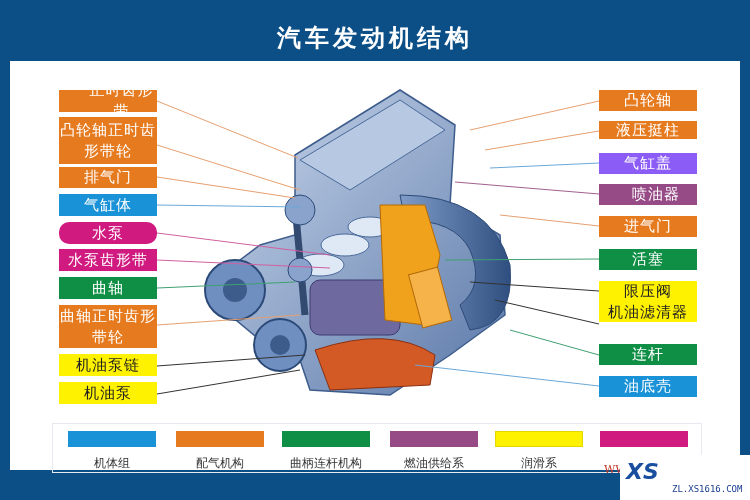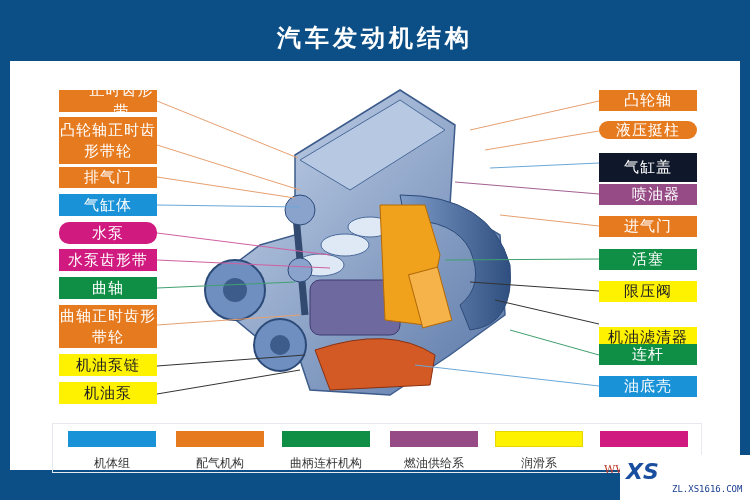--- a/index.html
+++ b/index.html
@@ -95,27 +95,27 @@
 <div class="lbl" style="left:59px;top:167px;height:21px;background:#e67a1e;">排气门</div>
 <div class="lbl" style="left:59px;top:194px;height:22px;background:#1a92d8;">气缸体</div>
 <div class="lbl" style="left:59px;top:222px;height:22px;background:#d11a7f;border-radius:10px;">水泵</div>
 <div class="lbl" style="left:59px;top:249px;height:22px;background:#d11a7f;">水泵齿形带</div>
 <div class="lbl" style="left:59px;top:277px;height:22px;background:#0f8f45;">曲轴</div>
 <div class="lbl" style="left:59px;top:305px;height:43px;background:#e67a1e;">曲轴正时齿形带轮</div>
 <div class="lbl dark" style="left:59px;top:354px;height:22px;background:#fff200;">机油泵链</div>
 <div class="lbl dark" style="left:59px;top:382px;height:22px;background:#fff200;">机油泵</div>
 
 <div class="lbl" style="left:599px;top:90px;height:21px;background:#e67a1e;">凸轮轴</div>
-<div class="lbl" style="left:599px;top:121px;height:18px;background:#e67a1e;border-radius:9px;">液压挺柱</div>
-<div class="lbl" style="left:599px;top:153px;height:29px;background:#0f172a;">气缸盖</div>
+<div class="lbl" style="left:599px;top:121px;height:18px;background:#e67a1e;">液压挺柱</div>
+<div class="lbl" style="left:599px;top:153px;height:21px;background:#8b5cf6;">气缸盖</div>
 <div class="lbl" style="left:599px;top:184px;height:21px;background:#964a86;padding-left:16px;">喷油器</div>
 <div class="lbl" style="left:599px;top:216px;height:21px;background:#e67a1e;">进气门</div>
 <div class="lbl" style="left:599px;top:249px;height:21px;background:#0f8f45;">活塞</div>
 <div class="lbl dark" style="left:599px;top:281px;height:21px;background:#fff200;">限压阀</div>
-<div class="lbl dark" style="left:599px;top:327px;height:20px;background:#fff200;">机油滤清器</div>
+<div class="lbl dark" style="left:599px;top:302px;height:20px;background:#fff200;">机油滤清器</div>
 <div class="lbl" style="left:599px;top:344px;height:21px;background:#0f8f45;">连杆</div>
 <div class="lbl" style="left:599px;top:376px;height:21px;background:#1a92d8;">油底壳</div>
 
 <div class="legend-frame"></div>
 <div class="legend-bar" style="left:68px;background:#1a92d8;"></div>
 <div class="legend-text" style="left:52px;">机体组</div>
 <div class="legend-bar" style="left:176px;background:#e67a1e;"></div>
 <div class="legend-text" style="left:160px;">配气机构</div>
 <div class="legend-bar" style="left:282px;background:#0f8f45;"></div>
 <div class="legend-text" style="left:266px;">曲柄连杆机构</div>

